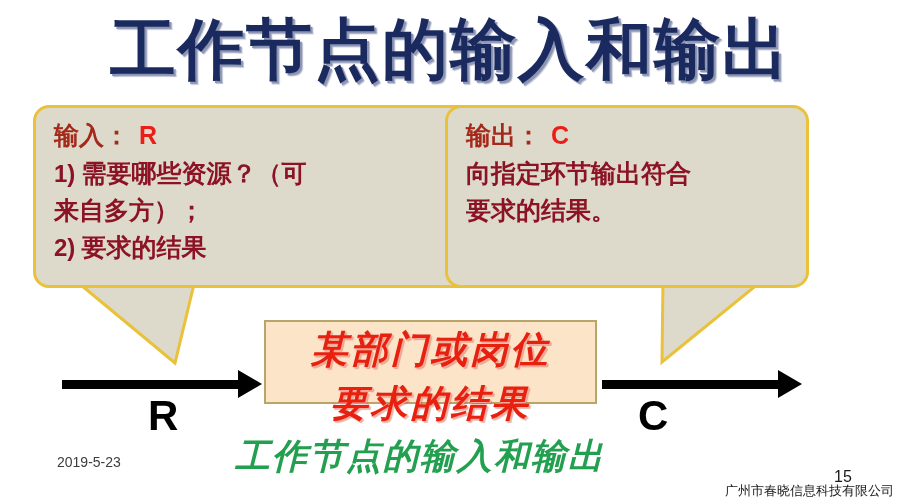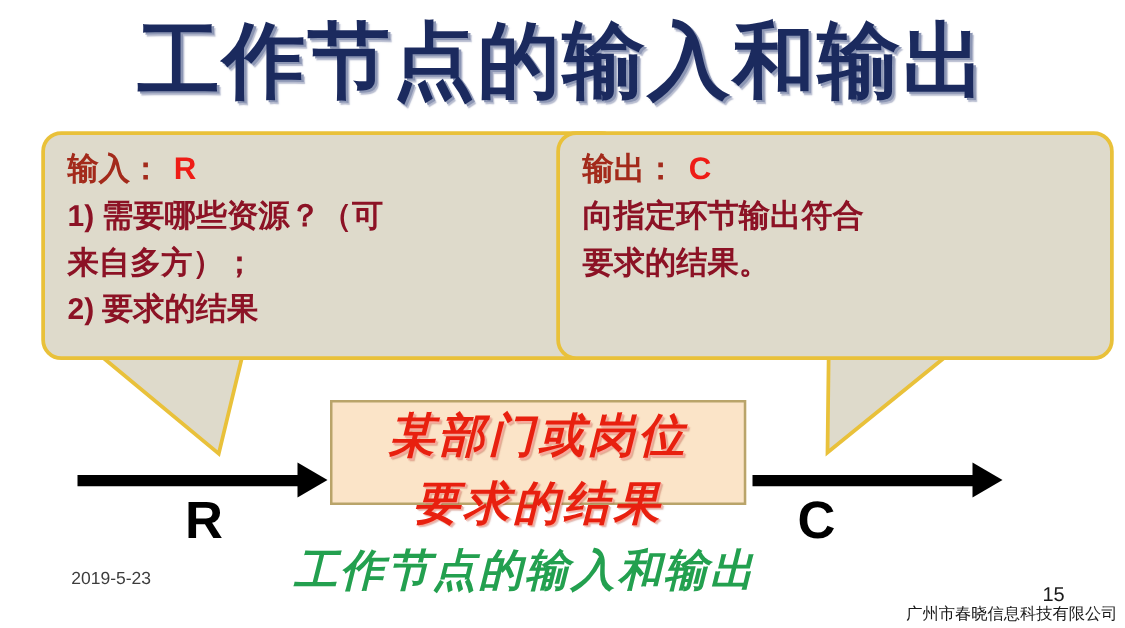--- a/index.html
+++ b/index.html
@@ -36,21 +36,21 @@
 
   
   .callout {
     position: absolute;
     background: #dedacb;
     border: 3px solid #e9c13a;
     border-radius: 16px;
     box-sizing: border-box;
   }
   #callout-input  { left: 33px;  top: 105px; width: 464px; height: 183px; }
-  #callout-output { left: 445px; top: 105px; width: 446px; height: 183px; }
+  #callout-output { left: 445px; top: 105px; width: 364px; height: 183px; }
 
   .callout-text {
     position: absolute;
     left: 18px;
     top: 9px;
     right: 10px;
     font-family: "Liberation Serif", "DejaVu Serif", serif;
     font-weight: bold;
     font-size: 25px;
     line-height: 37px;

